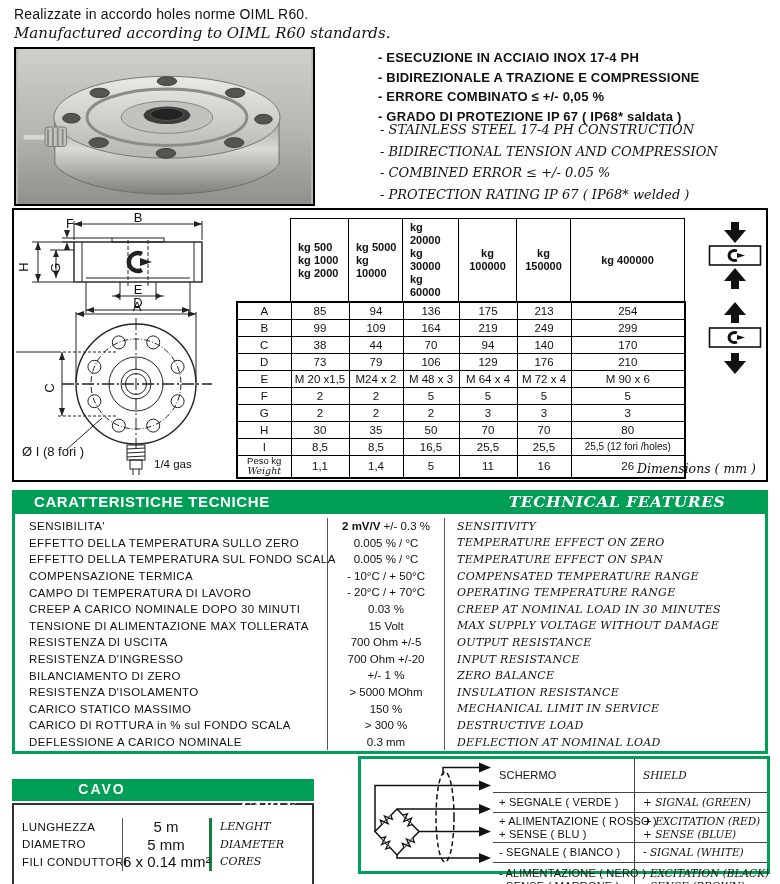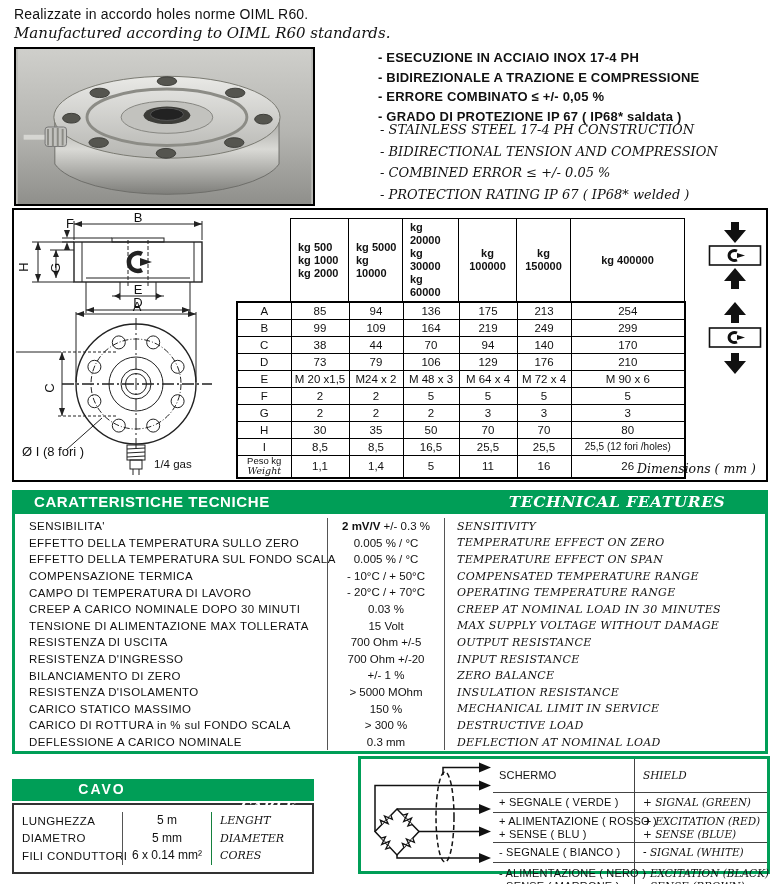--- a/index.html
+++ b/index.html
@@ -62,24 +62,24 @@
   .tech-row{ display:grid; grid-template-columns:312px 118px 1fr; height:16.6px; align-items:center; }
   .tech-row .it{ padding-left:14px; font-size:11.5px; letter-spacing:.4px; white-space:nowrap; }
   .tech-row .val{ text-align:center; font-size:11.5px; border-left:1px solid #555; border-right:1px solid #555; height:100%; line-height:16.6px; white-space:nowrap; }
   .tech-row .en{ padding-left:12px; font-size:11px; letter-spacing:.3px; white-space:nowrap; }
 
   
   #cable-box{ left:12px; top:762px; width:302px; }
   #cable-header{ height:22px; background:var(--green); position:relative;margin-top:17px; }
   #cable-title-it{ position:absolute; left:0; width:180px; top:2px; text-align:center; color:#fff; font-weight:bold; font-size:14px; letter-spacing:2px; }
   #cable-title-en{ position:absolute; right:18px; top:19px; color:#fff; font-weight:bold; font-size:13.5px; letter-spacing:.5px; }
-  #cable-body{ margin-top:2px; border:2px solid #333; background:#fff; padding:7px 0; }
+  #cable-body{ margin-top:2px; border:2px solid #333; background:#fff; padding:13px 0; }
   .cable-row{ display:grid; grid-template-columns:108px 90px 1fr; height:17.5px; align-items:center; }
   .cable-row .it{ padding-left:8px; font-size:11.5px; letter-spacing:.4px; white-space:nowrap; }
-  .cable-row .val{ text-align:center; font-size:12px; border-left:1px solid #555; border-right:1px solid #15803d; height:100%; line-height:17.5px; white-space:nowrap; }
+  .cable-row .val{ text-align:center; font-size:15px; border-left:1px solid #555; border-right:3px solid #15803d; height:100%; line-height:17.5px; white-space:nowrap; }
   .cable-row .en{ padding-left:8px; font-size:11px; white-space:nowrap; }
 
   
   #wiring-box{ left:358px; top:756px; width:412px; height:118px; border:3px solid var(--green); background:#fff; }
   #bridge{ position:absolute; left:0; top:0; width:132px; height:112px; }
   #wiring-table{ position:absolute; left:132px; top:0; right:0; bottom:0; }
   .wire-row{ display:grid; grid-template-columns:142px 1fr; border-bottom:1px solid #444; align-items:center; }
   .wire-row:last-child{ border-bottom:none; }
   .wire-row .it{ padding-left:6px; font-size:11px; letter-spacing:.2px; white-space:nowrap; border-right:1px solid #444; height:100%; display:flex; flex-direction:column; justify-content:center; }
   .wire-row .en{ padding-left:8px; font-size:10.5px; white-space:nowrap; display:flex; flex-direction:column; justify-content:center; }

